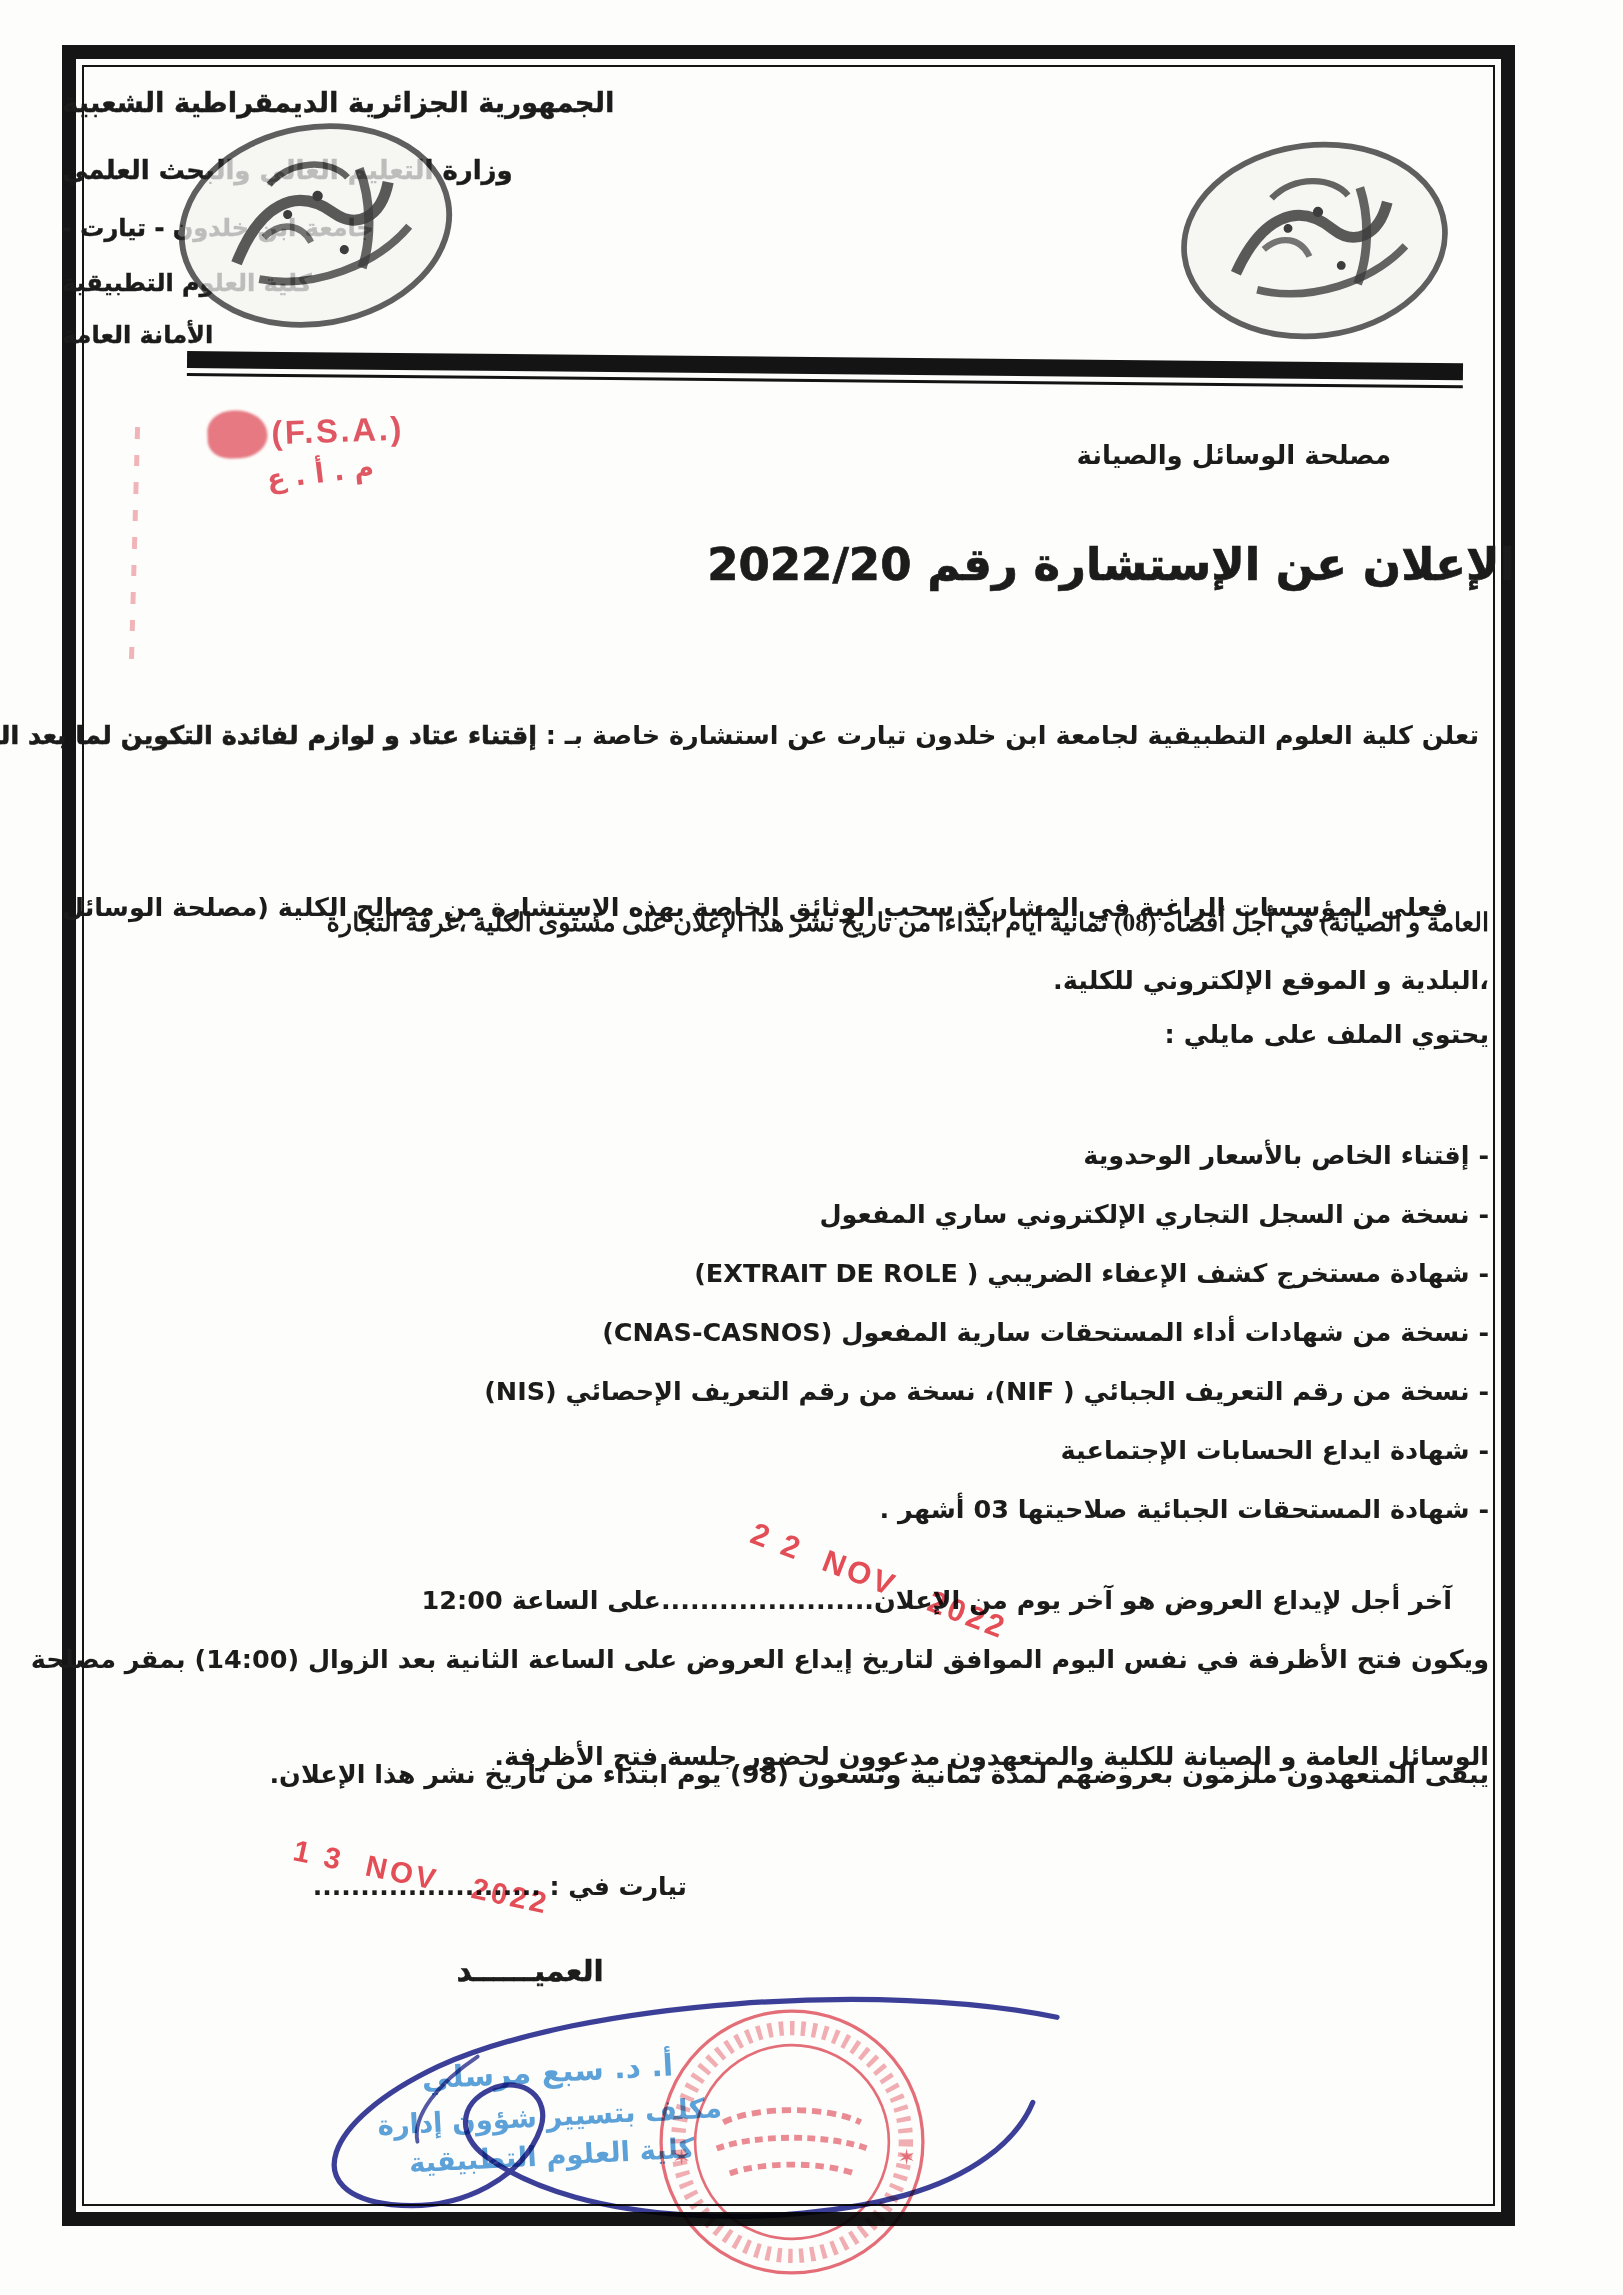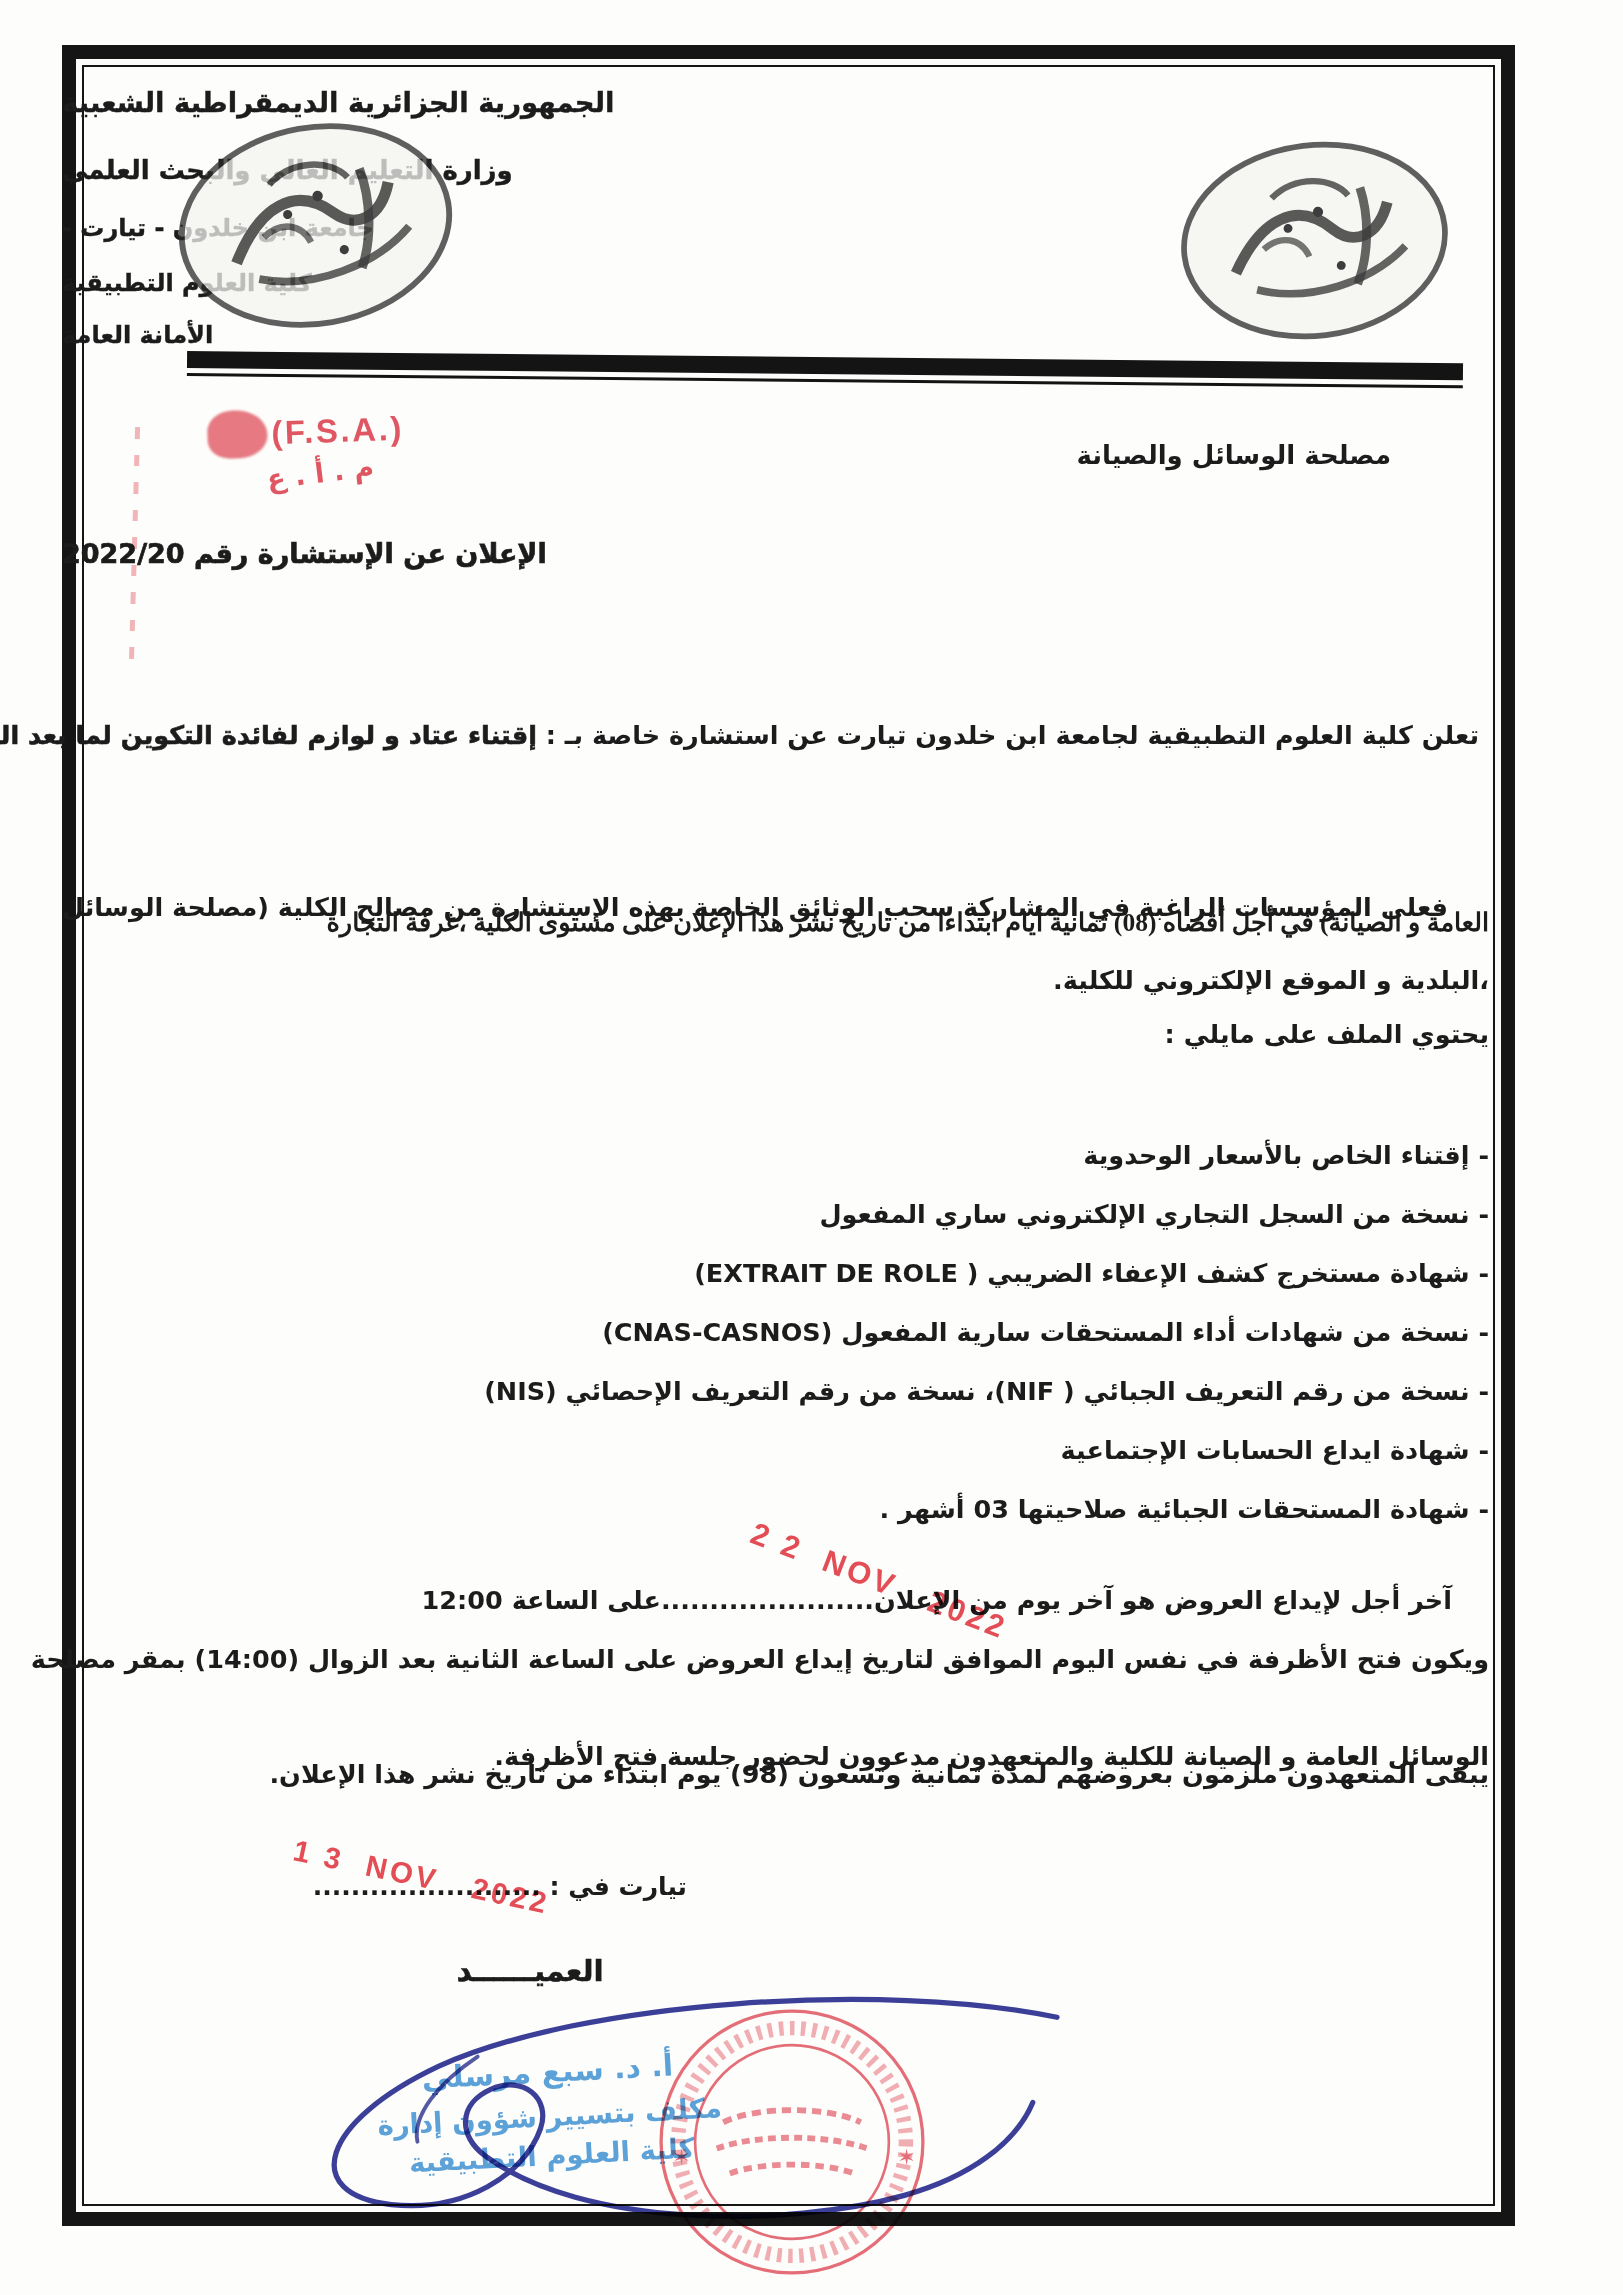--- a/index.html
+++ b/index.html
@@ -20,21 +20,21 @@
   .h2{top:132px;font-size:26px;}
   .h3{top:191px;font-size:24px;}
   .h4{top:246px;font-size:24px;}
   .h5{top:298px;font-size:24px;}
   .sep{left:187px;top:351px;width:1276px;transform:rotate(.55deg);transform-origin:left center;}
   .sep-thick{height:17px;background:#141414;}
   .sep-thin{margin-top:5.2px;height:3.3px;background:#141414;}
   
   .t{position:absolute;direction:rtl;white-space:nowrap;font-weight:700;font-size:25.5px;}
   .xb{-webkit-text-stroke:0.6px currentColor;}
-  .title{left:62px;width:1453px;top:538px;text-align:left;font-size:27px;
+  .title{left:62px;width:1453px;top:538px;text-align:right;font-size:45px;
          -webkit-text-stroke:0.7px currentColor;}
   .dots{letter-spacing:1.3px;}
   
   .fsa{position:absolute;left:208px;top:408px;color:var(--red-stamp,#e04a58);
        transform:rotate(-2deg);mix-blend-mode:multiply;opacity:.92;}
   .fsa-top{font-family:"Liberation Sans",sans-serif;font-weight:700;font-size:33px;
            letter-spacing:2.6px;display:flex;align-items:center;gap:3.9px;}
   .fsa-blot{display:inline-block;width:60px;height:48px;background:currentColor;
             border-radius:45% 55% 50% 40%;filter:blur(1.3px);opacity:.8;}
   .fsa-sub{direction:rtl;font-size:27.5px;font-weight:700;margin-top:1.3px;margin-left:26px;

